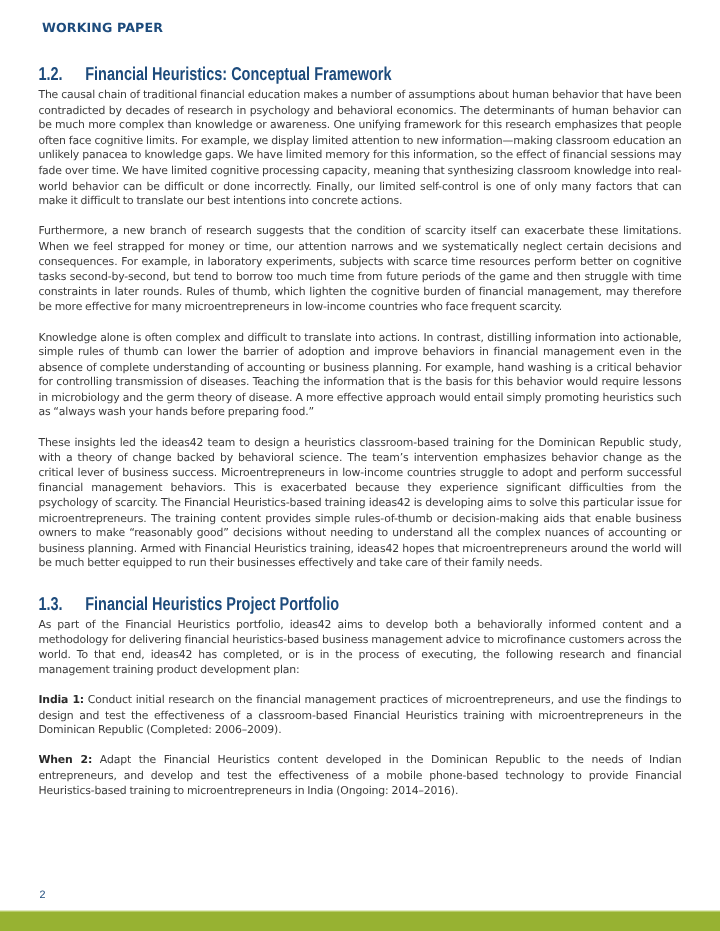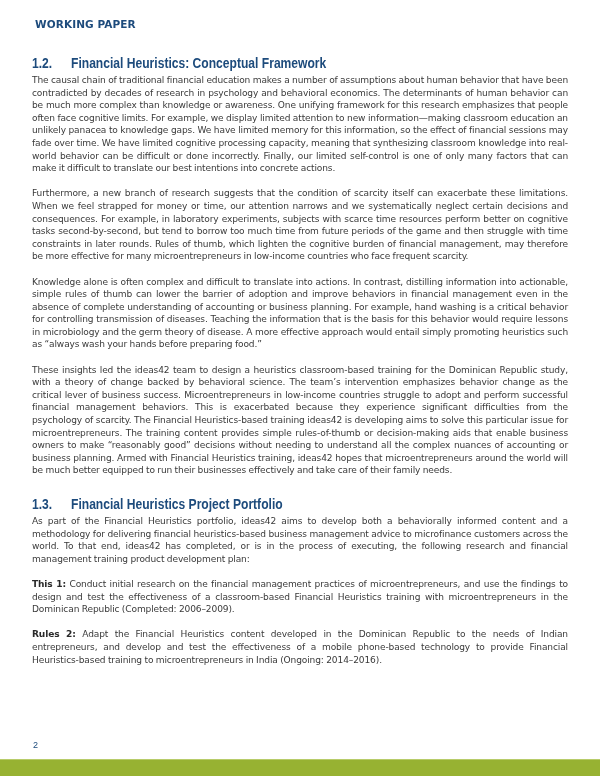--- a/index.html
+++ b/index.html
@@ -54,19 +54,19 @@
   <p class="body">Furthermore, a new branch of research suggests that the condition of scarcity itself can exacerbate these limitations. When we feel strapped for money or time, our attention narrows and we systematically neglect certain decisions and consequences. For example, in laboratory experiments, subjects with scarce time resources perform better on cognitive tasks second-by-second, but tend to borrow too much time from future periods of the game and then struggle with time constraints in later rounds. Rules of thumb, which lighten the cognitive burden of financial management, may therefore be more effective for many microentrepreneurs in low-income countries who face frequent scarcity.</p>
   <div class="gap"></div>
   <p class="body">Knowledge alone is often complex and difficult to translate into actions. In contrast, distilling information into actionable, simple rules of thumb can lower the barrier of adoption and improve behaviors in financial management even in the absence of complete understanding of accounting or business planning. For example, hand washing is a critical behavior for controlling transmission of diseases. Teaching the information that is the basis for this behavior would require lessons in microbiology and the germ theory of disease. A more effective approach would entail simply promoting heuristics such as “always wash your hands before preparing food.”</p>
   <div class="gap"></div>
   <p class="body">These insights led the ideas42 team to design a heuristics classroom-based training for the Dominican Republic study, with a theory of change backed by behavioral science. The team’s intervention emphasizes behavior change as the critical lever of business success. Microentrepreneurs in low-income countries struggle to adopt and perform successful financial management behaviors. This is exacerbated because they experience significant difficulties from the psychology of scarcity. The Financial Heuristics-based training ideas42 is developing aims to solve this particular issue for microentrepreneurs. The training content provides simple rules-of-thumb or decision-making aids that enable business owners to make “reasonably good” decisions without needing to understand all the complex nuances of accounting or business planning. Armed with Financial Heuristics training, ideas42 hopes that microentrepreneurs around the world will be much better equipped to run their businesses effectively and take care of their family needs.</p>
   <div style="height:16px"></div>
 
   <h2 class="section-heading"><span class="num">1.3.</span><span>Financial Heuristics Project Portfolio</span></h2>
   <p class="body">As part of the Financial Heuristics portfolio, ideas42 aims to develop both a behaviorally informed content and a methodology for delivering financial heuristics-based business management advice to microfinance customers across the world. To that end, ideas42 has completed, or is in the process of executing, the following research and financial management training product development plan:</p>
   <div class="gap"></div>
-  <p class="body"><span class="phase-label">This 1:</span><span> Conduct initial research on the financial management practices of microentrepreneurs, and use the findings to design and test the effectiveness of a classroom-based Financial Heuristics training with microentrepreneurs in the Dominican Republic (Completed: 2006–2009).</span></p>
+  <p class="body"><span class="phase-label">India 1:</span><span> Conduct initial research on the financial management practices of microentrepreneurs, and use the findings to design and test the effectiveness of a classroom-based Financial Heuristics training with microentrepreneurs in the Dominican Republic (Completed: 2006–2009).</span></p>
   <div class="gap"></div>
-  <p class="body"><span class="phase-label">Rules 2:</span><span> Adapt the Financial Heuristics content developed in the Dominican Republic to the needs of Indian entrepreneurs, and develop and test the effectiveness of a mobile phone-based technology to provide Financial Heuristics-based training to microentrepreneurs in India (Ongoing: 2014–2016).</span></p>
+  <p class="body"><span class="phase-label">When 2:</span><span> Adapt the Financial Heuristics content developed in the Dominican Republic to the needs of Indian entrepreneurs, and develop and test the effectiveness of a mobile phone-based technology to provide Financial Heuristics-based training to microentrepreneurs in India (Ongoing: 2014–2016).</span></p>
 </div>
 
 <div class="page-number">2</div>
 <div class="footer-band"></div>
 
 </body></html>

